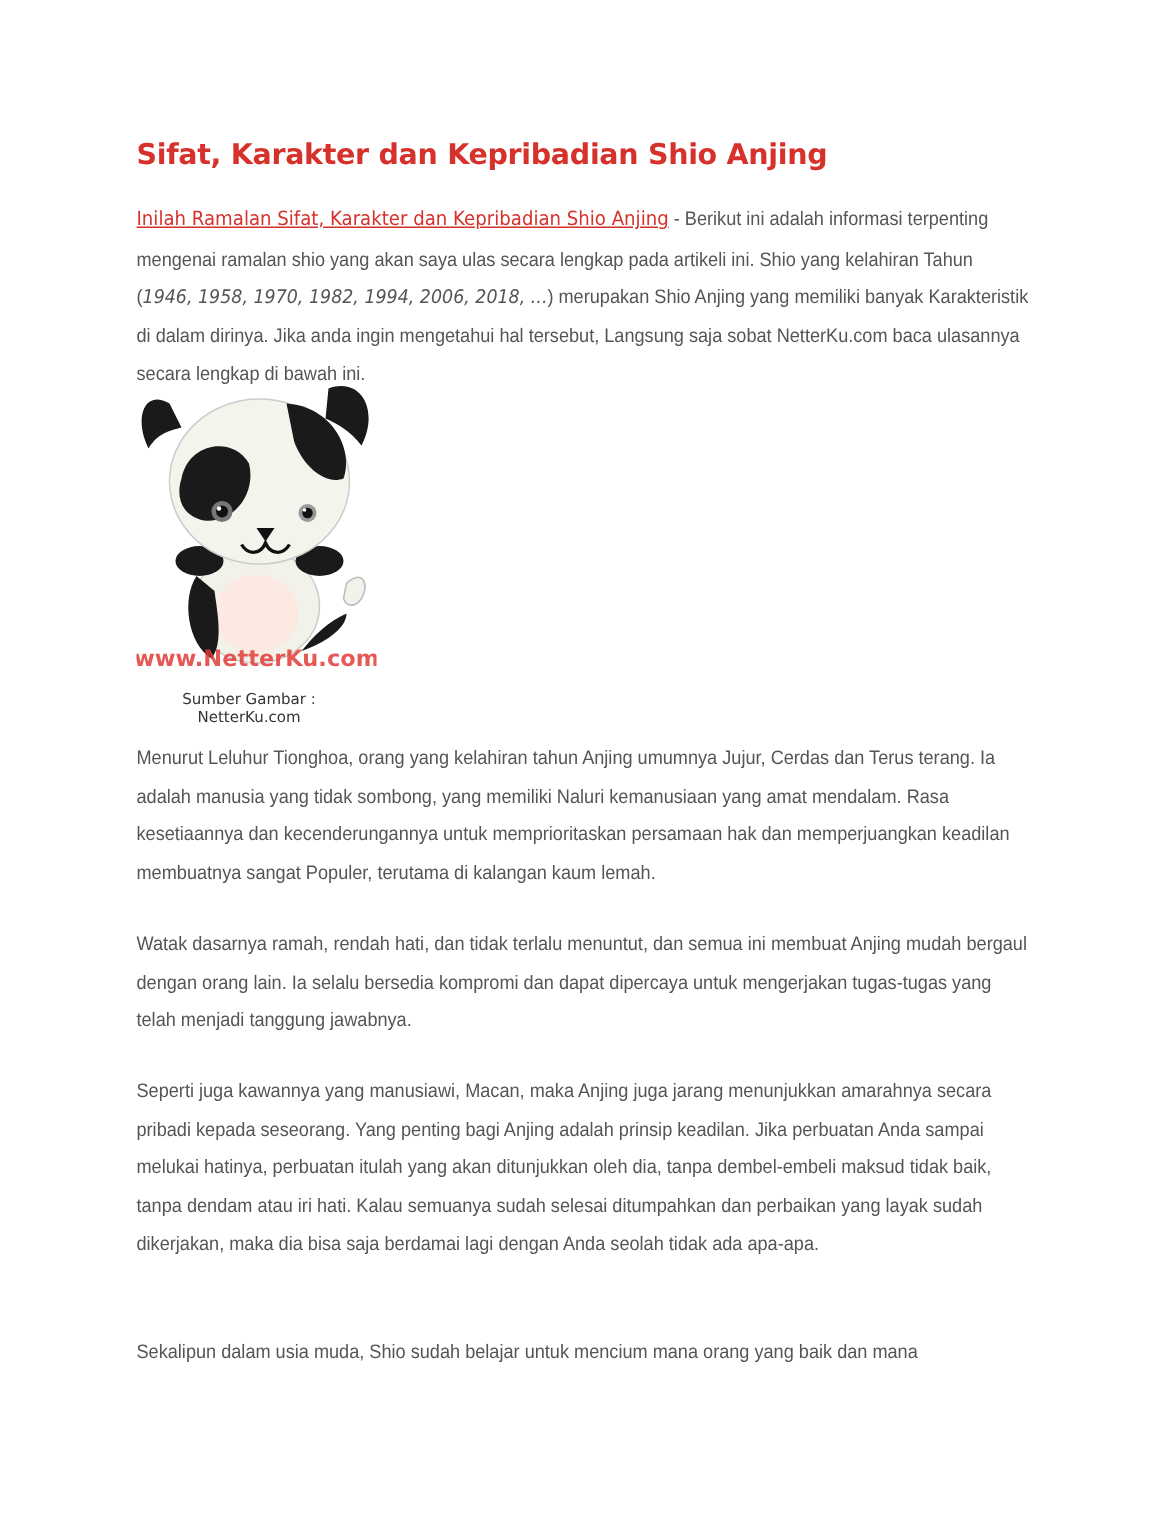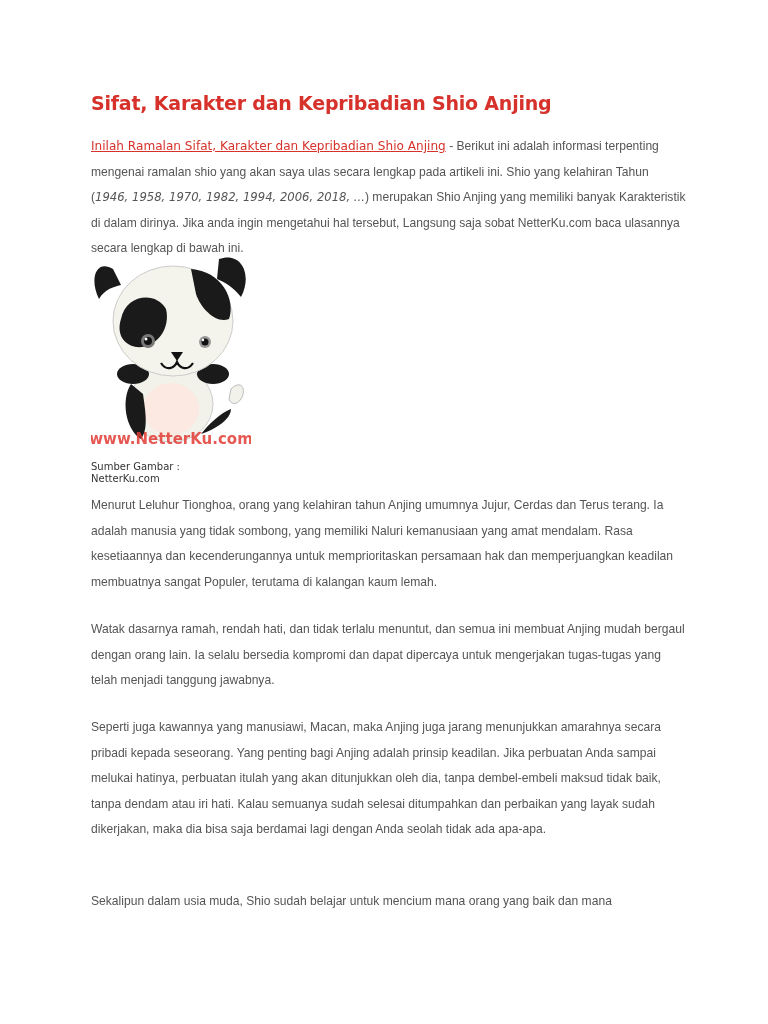--- a/index.html
+++ b/index.html
@@ -22,21 +22,21 @@
     width: 640px;
   }
   .intro { top: 133px; }
   .link {
     font-family: "DejaVu Sans", sans-serif; font-size: 13px;
     color: #d6312a; text-decoration: underline; display: inline;
   }
   .years { font-style: italic; font-family: "DejaVu Sans", sans-serif; font-size: 12.5px; }
   .figure { position: absolute; top: 249px; left: 0; width: 160px; height: 222px; }
   .caption {
-    position: absolute; top: 461px; left: 0; width: 150px; 
+    position: absolute; top: 461px; left: 0; width: 150px; text-align: center;
     font-family: "DejaVu Sans", sans-serif; font-size: 10px; color: #333; line-height: 12px;
   }
   .p1 { top: 492px; }
   .p2 { top: 616px; }
   .p3 { top: 714px; }
   .p4 { top: 888px; }
 </style>
 </head>
 <body>
 

